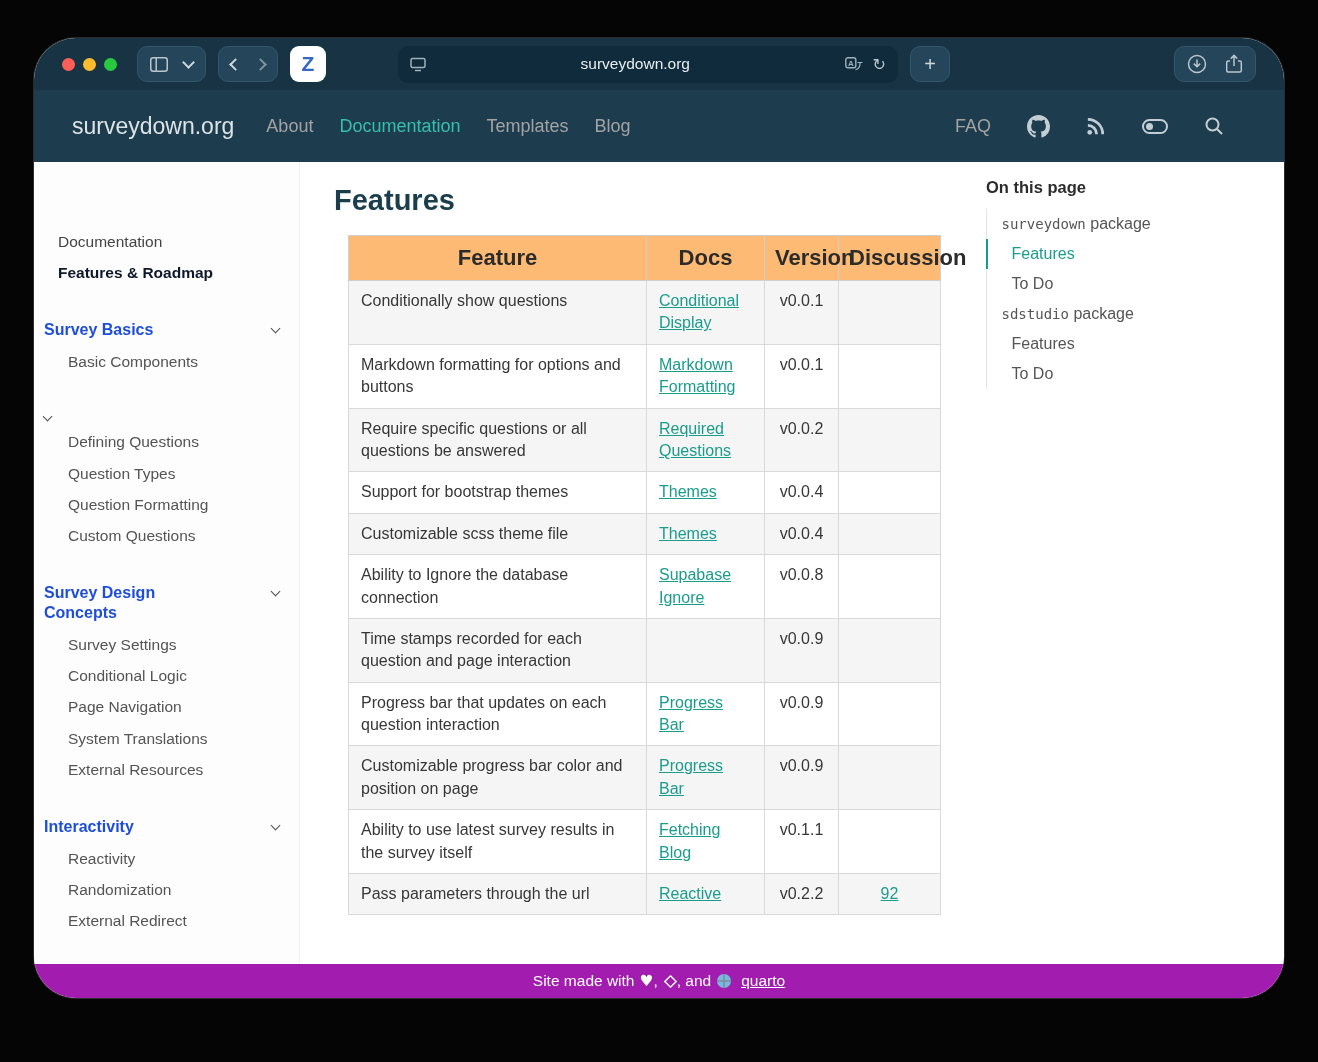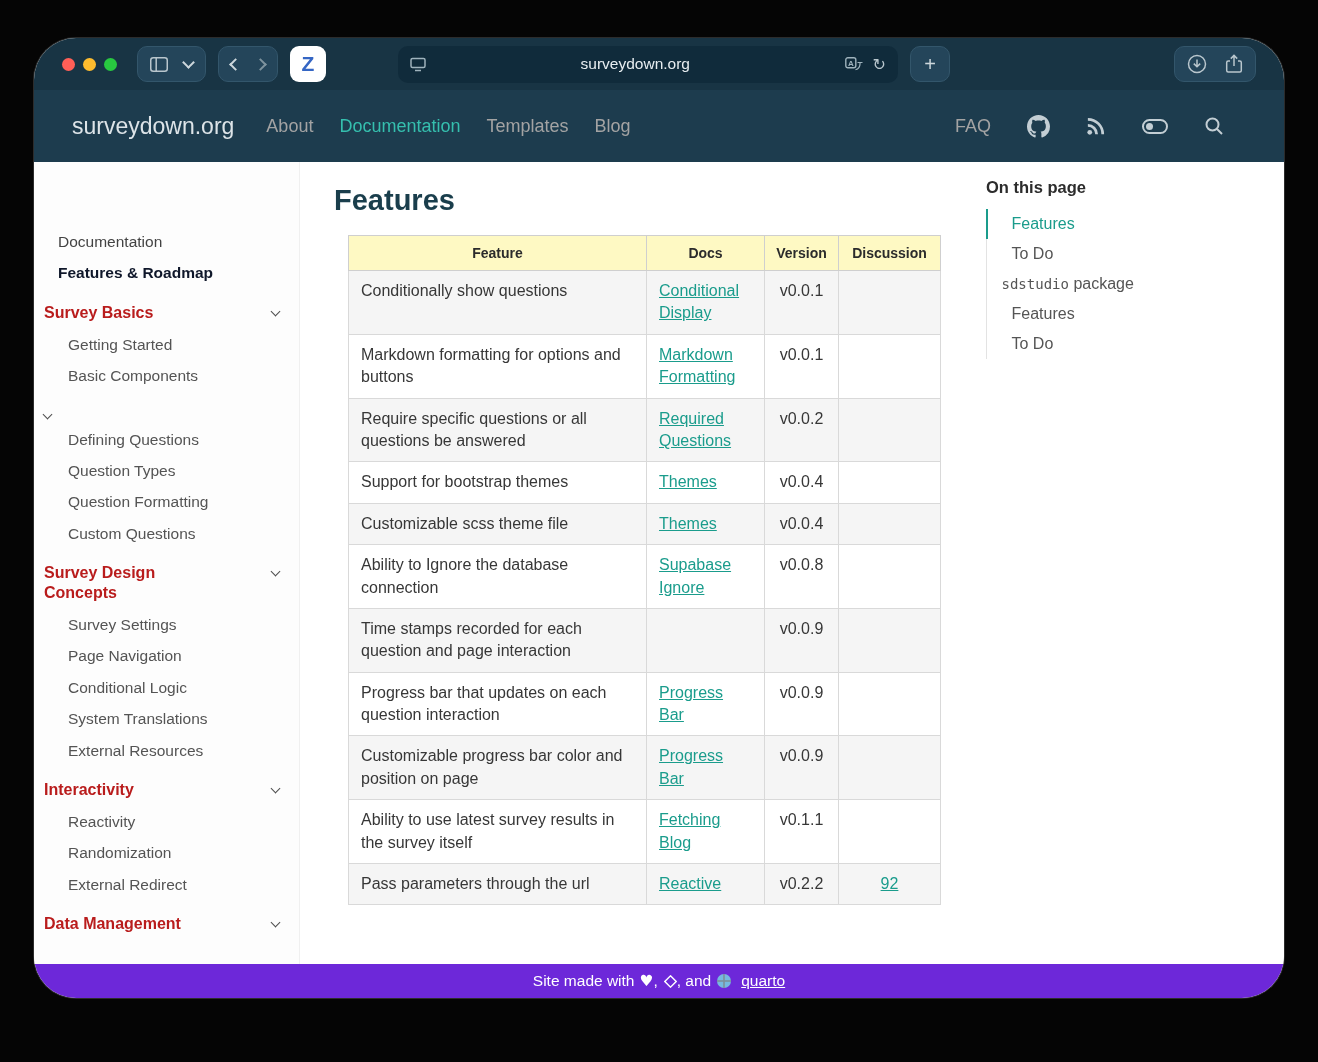--- a/index.html
+++ b/index.html
@@ -44,50 +44,50 @@
 
   
   .page{display:flex;height:802px;background:#fff;overflow:hidden;flex:none;}
 
   .sidebar{width:266px;flex:none;padding-top:64px;background:#fdfdfd;border-right:1px solid #f0f0f0;overflow:hidden;}
   .sb-item{display:flex;align-items:flex-start;justify-content:space-between;padding:6px 20px 6px 24px;
     font-size:15.5px;line-height:1.25;color:#4d4d4d;cursor:pointer;}
   .sb-item .sb-label{max-width:170px;}
   .sb-item.sub{padding-left:34px;color:#545454;}
   .sb-item.link{color:#434343;}
-  .sb-item.section{font-weight:bold;color:#b91c1c;margin-top:8px;font-size:16px;padding-left:10px;}
+  .sb-item.section{font-weight:bold;color:#1d4ed8;margin-top:25px;font-size:16px;padding-left:10px;}
   .sb-item.active{font-weight:bold;color:#0f172a;}
   .sb-chev{padding-top:5px;flex:none;}
   .chev-shape{display:block;width:7px;height:7px;border-right:1.6px solid #4e4e4e;border-bottom:1.6px solid #4e4e4e;transform:rotate(45deg);}
 
   .main{flex:1;padding:0 0 0 34px;overflow:hidden;}
   .page-title{font-size:29px;font-weight:bold;color:#1a3e4c;margin:22px 0 18px 0;}
   .features-table{border-collapse:collapse;table-layout:fixed;width:592px;margin-left:14px;color:#373737;}
   .features-table th{font-weight:bold;text-align:center;padding:9px 10px;border:1px solid #cfcfcf;
-    background:#fef9c3;font-size:14px;color:#2b2b2b;}
+    background:#fdba74;font-size:22px;color:#2b2b2b;}
   .features-table th:nth-child(1){width:298px;}
   .features-table th:nth-child(2){width:118px;}
   .features-table th:nth-child(3){width:74px;}
   .features-table th:nth-child(4){width:102px;}
   .features-table td{border:1px solid #d9d9d9;padding:9px 12px;vertical-align:top;font-size:16px;line-height:1.4;}
   .features-table tbody tr:nth-child(odd){background:#f5f5f5;}
   .col-version,.col-discussion{text-align:center;}
   .tlink{color:#1a9c8c;text-decoration:underline;cursor:pointer;}
 
   .toc{width:300px;flex:none;padding:16px 20px 0 2px;}
   .toc-title{font-size:16.5px;font-weight:bold;color:#2c2c2c;margin-bottom:12px;}
   .toc-list{border-left:1px solid #e3e3e3;}
   .toc-item{padding:6px 0 6px 14px;font-size:16px;color:#555;cursor:pointer;
     border-left:2px solid transparent;margin-left:-1.5px;}
   .toc-item.lvl2{padding-left:24px;}
   .toc-item.active{border-left-color:#1a9c8c;color:#1a9c8c;}
   .toc-item .code{font-family:"DejaVu Sans Mono", monospace;font-size:14px;}
 
   
-  .footer{height:34px;background:#6d28d9;color:#fff;display:flex;align-items:center;
+  .footer{height:34px;background:#a21caf;color:#fff;display:flex;align-items:center;
     justify-content:center;font-size:15.5px;flex:none;}
   .footer .heart{margin-left:5px;font-family:"DejaVu Sans", sans-serif;}
   .footer .icon-gap{margin-left:6px;display:inline-flex;vertical-align:-2px;}
   .footer-link{color:#fff;text-decoration:underline;cursor:pointer;margin-left:10px;}
 </style>
 </head>
 <body>
 
 <div class="window">
 
@@ -201,23 +201,20 @@
         <div class="sb-item active">
           <span class="sb-label">Features &amp; Roadmap</span>
         </div>
         <div class="sb-item section">
           <span class="sb-label">Survey Basics</span>
           <span class="sb-chev">
             <span class="chev-shape"></span>
           </span>
         </div>
         <div class="sb-item sub">
-          <span class="sb-label">Getting Started</span>
-        </div>
-        <div class="sb-item sub">
           <span class="sb-label">Basic Components</span>
         </div>
         <div class="sb-item section">
           <span class="sb-chev">
             <span class="chev-shape"></span>
           </span>
         </div>
         <div class="sb-item sub">
           <span class="sb-label">Defining Questions</span>
         </div>
@@ -233,24 +230,24 @@
         <div class="sb-item section">
           <span class="sb-label">Survey Design Concepts</span>
           <span class="sb-chev">
             <span class="chev-shape"></span>
           </span>
         </div>
         <div class="sb-item sub">
           <span class="sb-label">Survey Settings</span>
         </div>
         <div class="sb-item sub">
+          <span class="sb-label">Conditional Logic</span>
+        </div>
+        <div class="sb-item sub">
           <span class="sb-label">Page Navigation</span>
-        </div>
-        <div class="sb-item sub">
-          <span class="sb-label">Conditional Logic</span>
         </div>
         <div class="sb-item sub">
           <span class="sb-label">System Translations</span>
         </div>
         <div class="sb-item sub">
           <span class="sb-label">External Resources</span>
         </div>
         <div class="sb-item section">
           <span class="sb-label">Interactivity</span>
           <span class="sb-chev">
@@ -352,20 +349,21 @@
               <td class="col-version">v0.2.2</td>
               <td class="col-discussion"><a class="tlink">92</a></td>
             </tr>
           </tbody>
       </table>
     </main>
 
     <aside class="toc">
       <div class="toc-title">On this page</div>
       <div class="toc-list">
+          <div class="toc-item lvl1"><span class="code">surveydown</span><span> package</span></div>
           <div class="toc-item lvl2 active"><span>Features</span></div>
           <div class="toc-item lvl2"><span>To Do</span></div>
           <div class="toc-item lvl1"><span class="code">sdstudio</span><span> package</span></div>
           <div class="toc-item lvl2"><span>Features</span></div>
           <div class="toc-item lvl2"><span>To Do</span></div>
         </div>
     </aside>
   </div>
 
   <footer class="footer">

